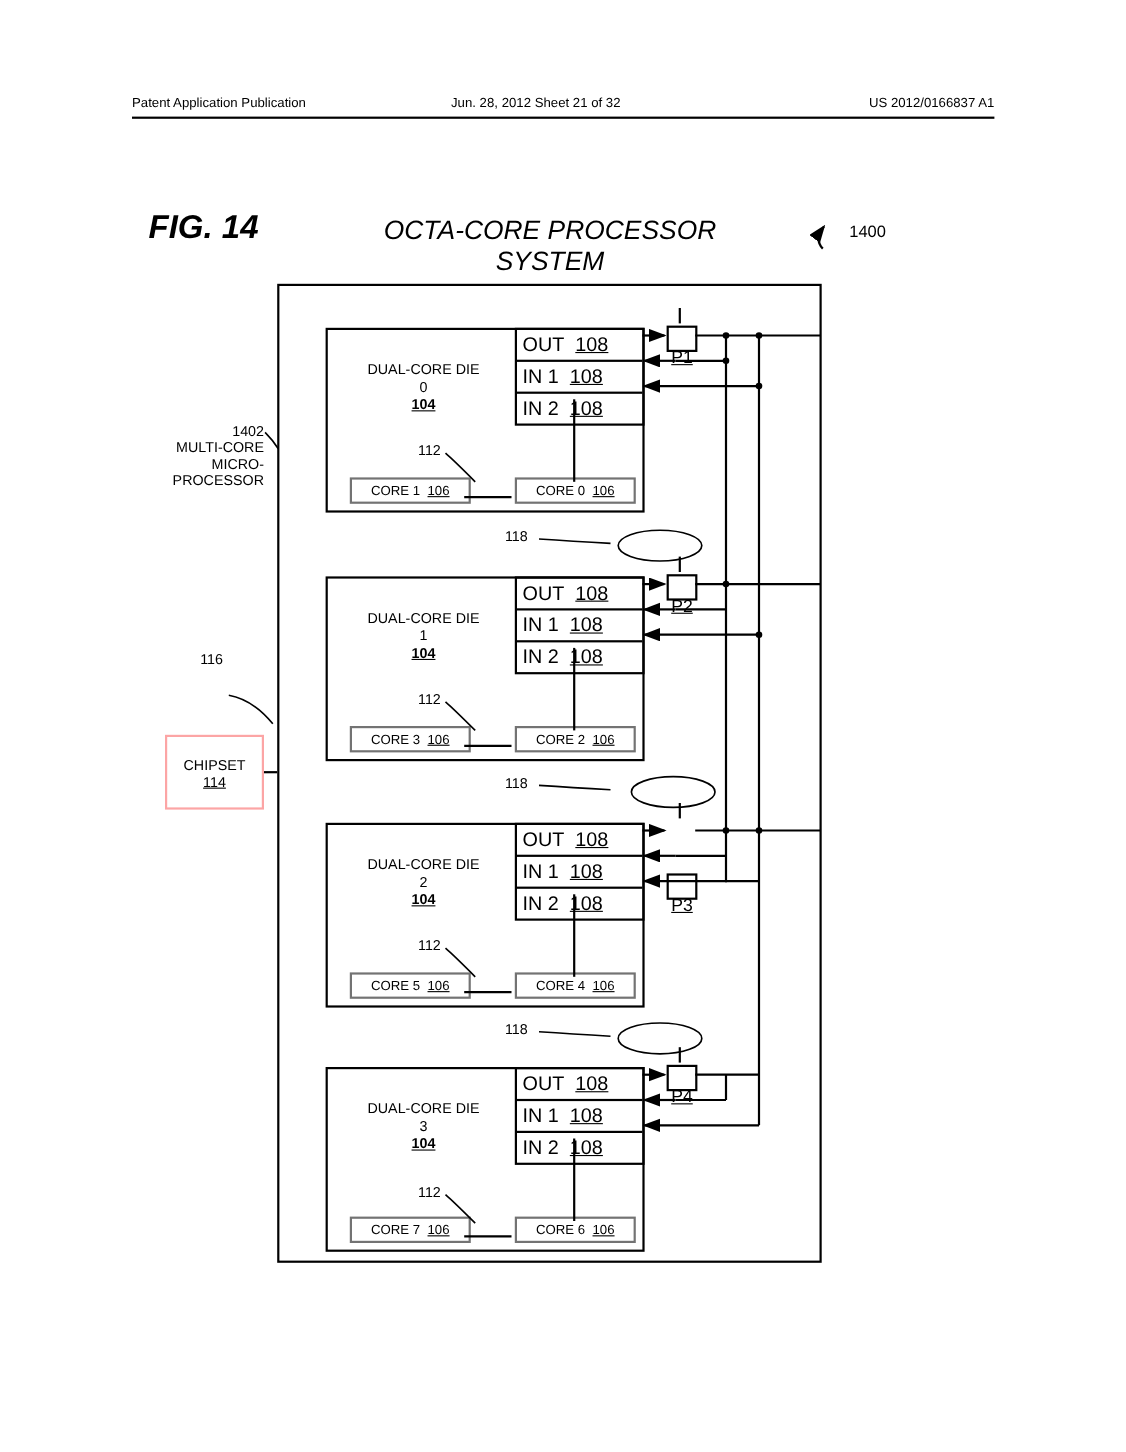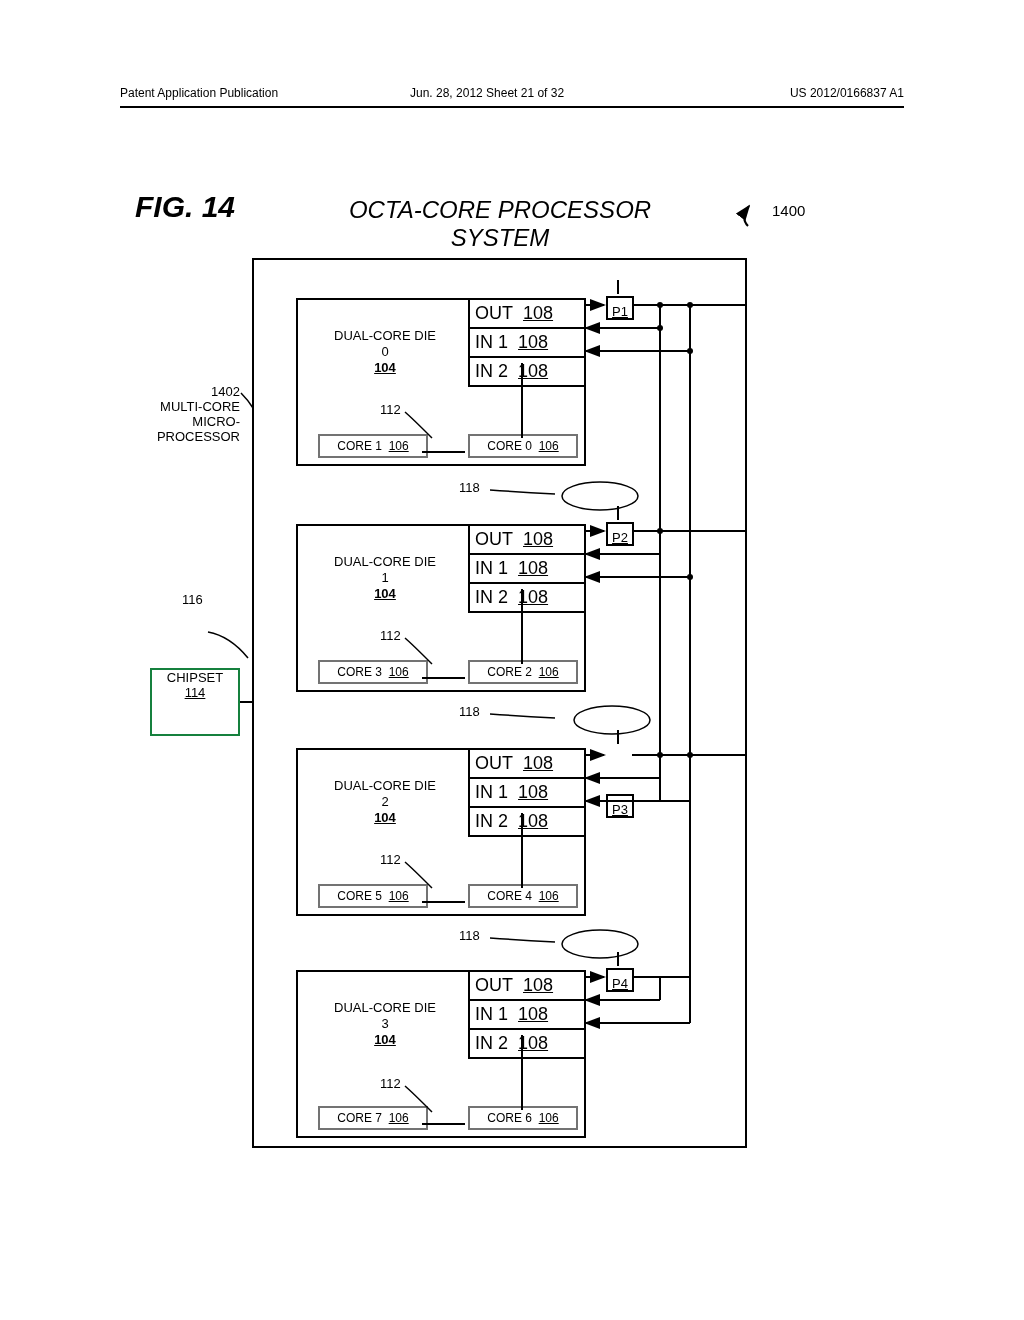--- a/index.html
+++ b/index.html
@@ -115,40 +115,41 @@
   }
   .core-left { left: 20px; }
   .core-right { left: 170px; }
   .core-box .u { text-decoration: underline; }
 
   .p-pad {
     position: absolute;
     width: 28px;
     height: 24px;
     border: 2px solid #000;
-    font-size: 13px;
-    text-align: center;
-    padding-top: 6px;
+    font-size: 16px;
+    text-align: center;
+    padding-top: 19px;
     text-decoration: underline;
   }
 
   .ref-label {
     position: absolute;
     font-size: 13px;
   }
 
   .chipset {
     position: absolute;
     top: 668px;
     left: 150px;
     width: 90px;
     height: 68px;
-    border: 2px solid #15803d;
+    border: 2px solid #fca5a5;
     text-align: center;
     font-size: 13px;
+    padding-top: 18px;
   }
   .chipset .u { text-decoration: underline; }
 
   
   .svg-overlay {
     position: absolute;
     top: 0;
     left: 0;
     width: 1024px;
     height: 1320px;

